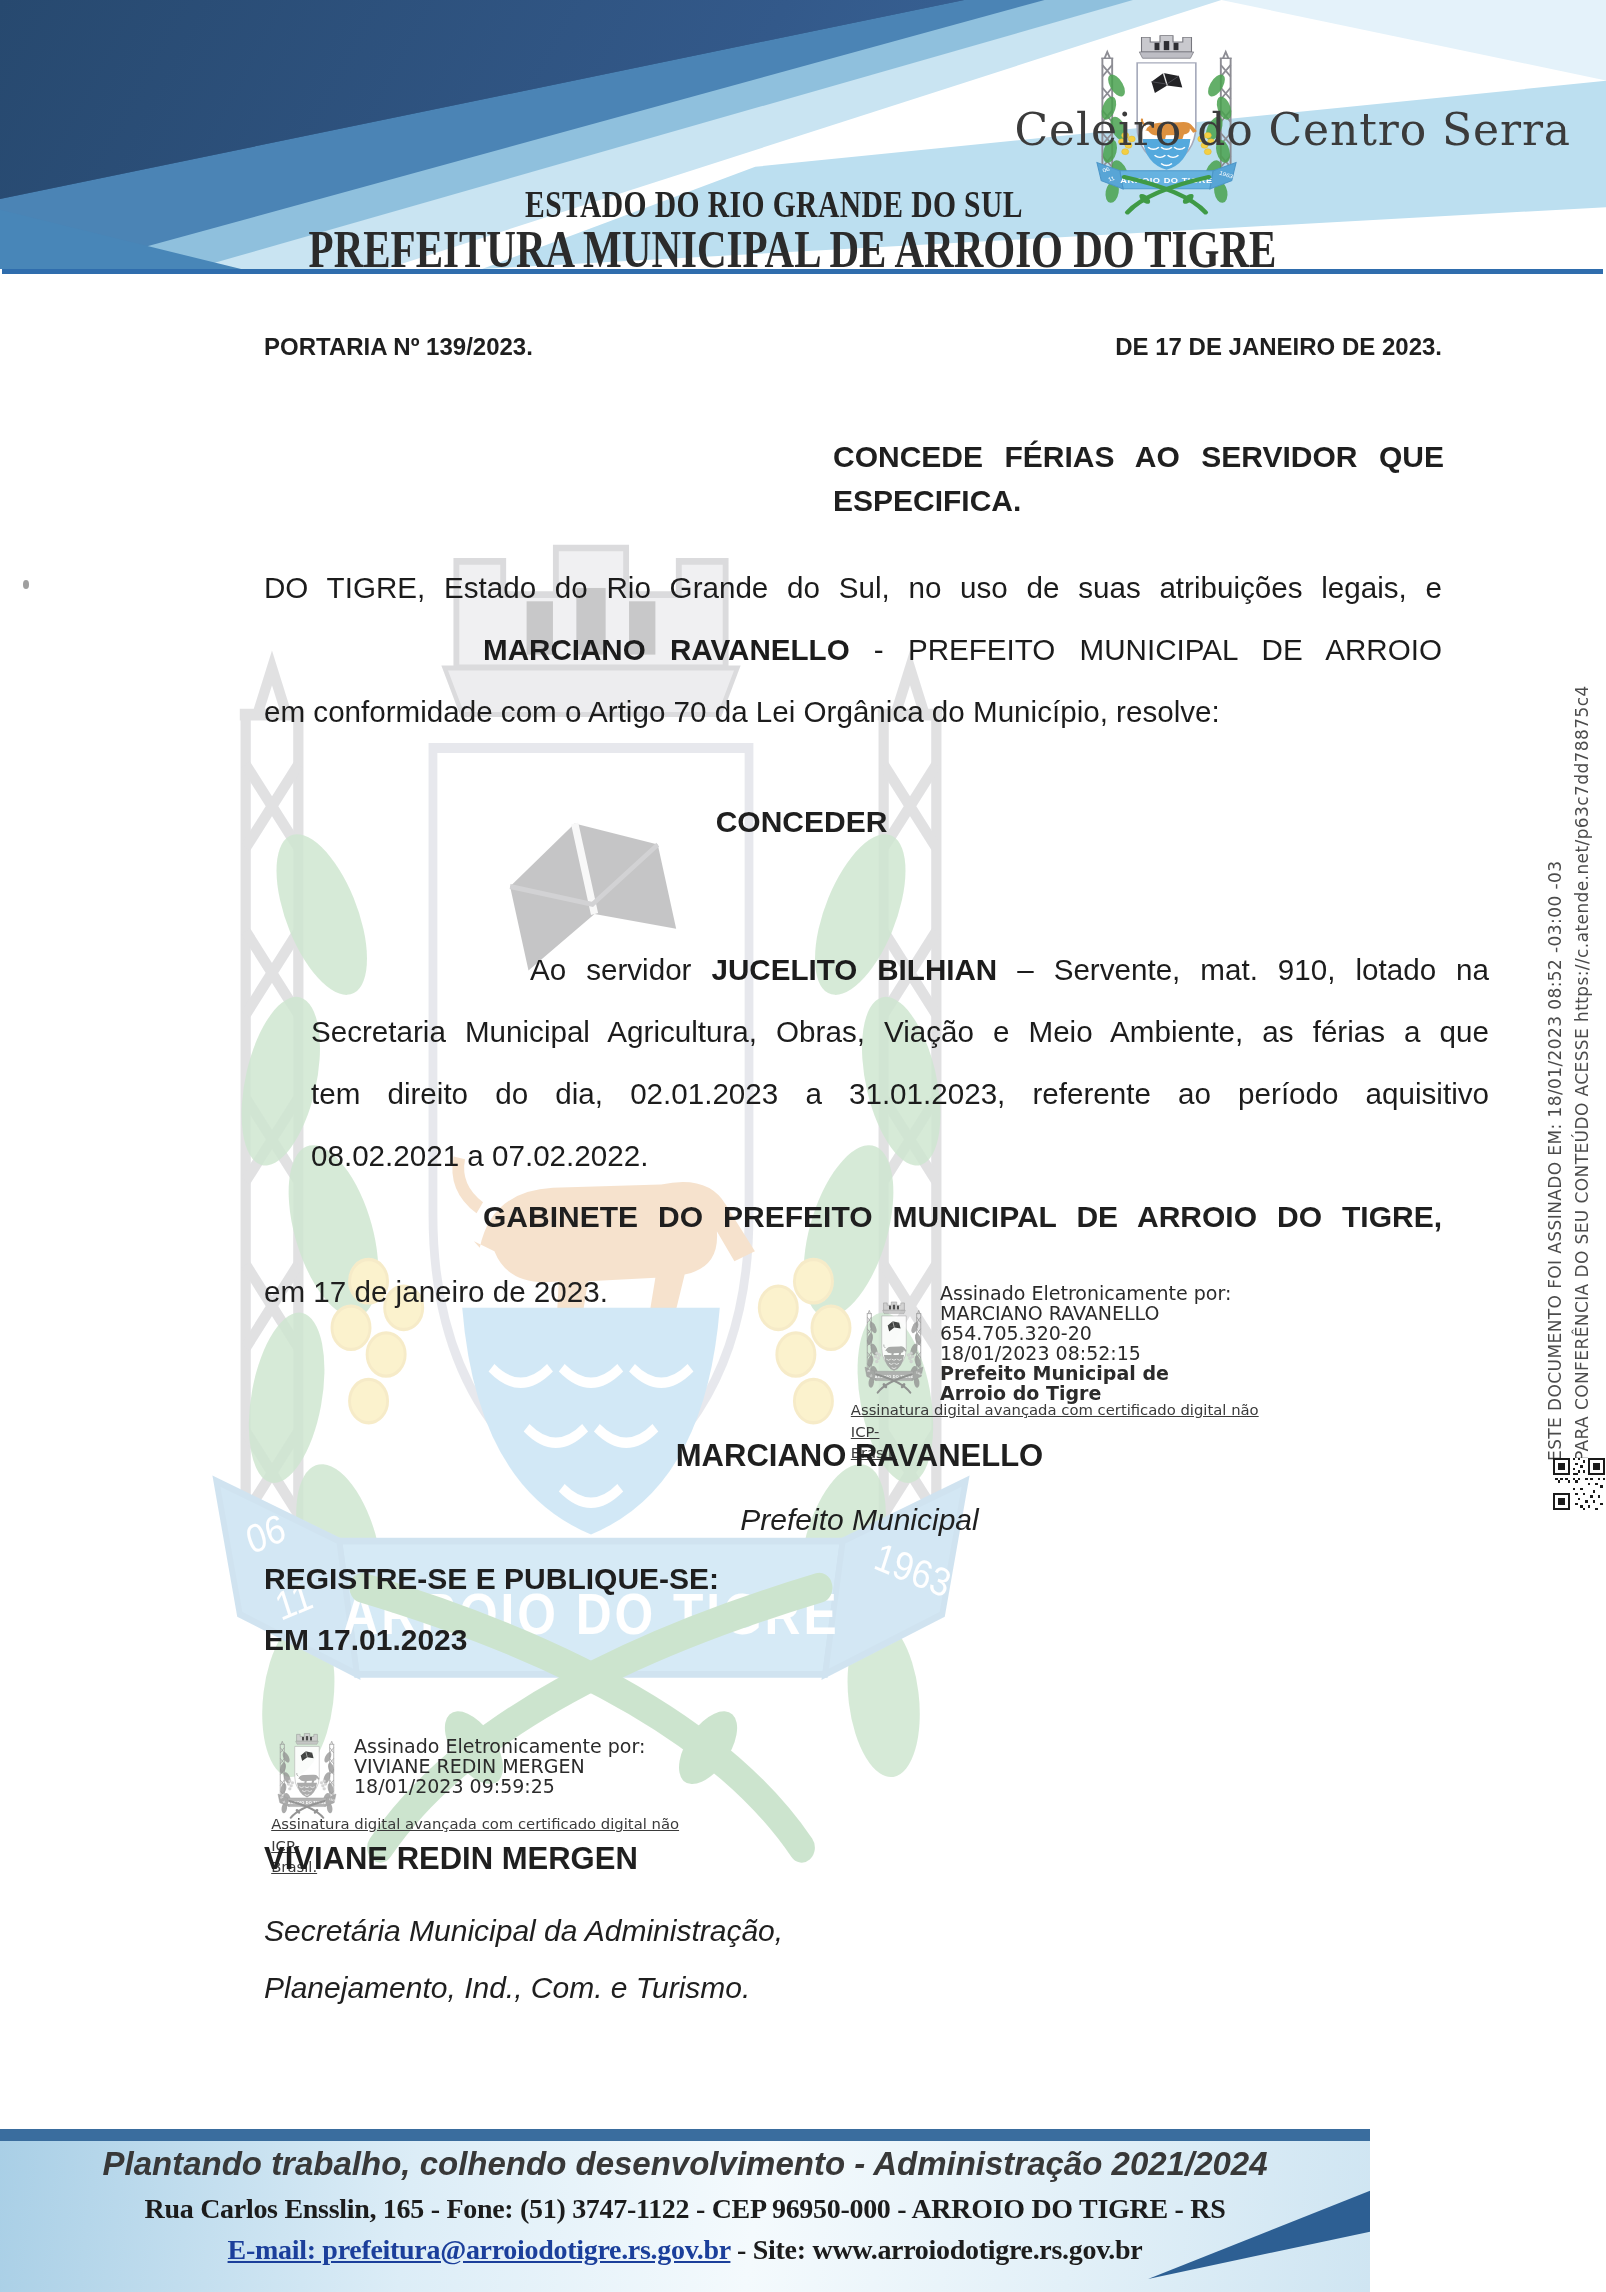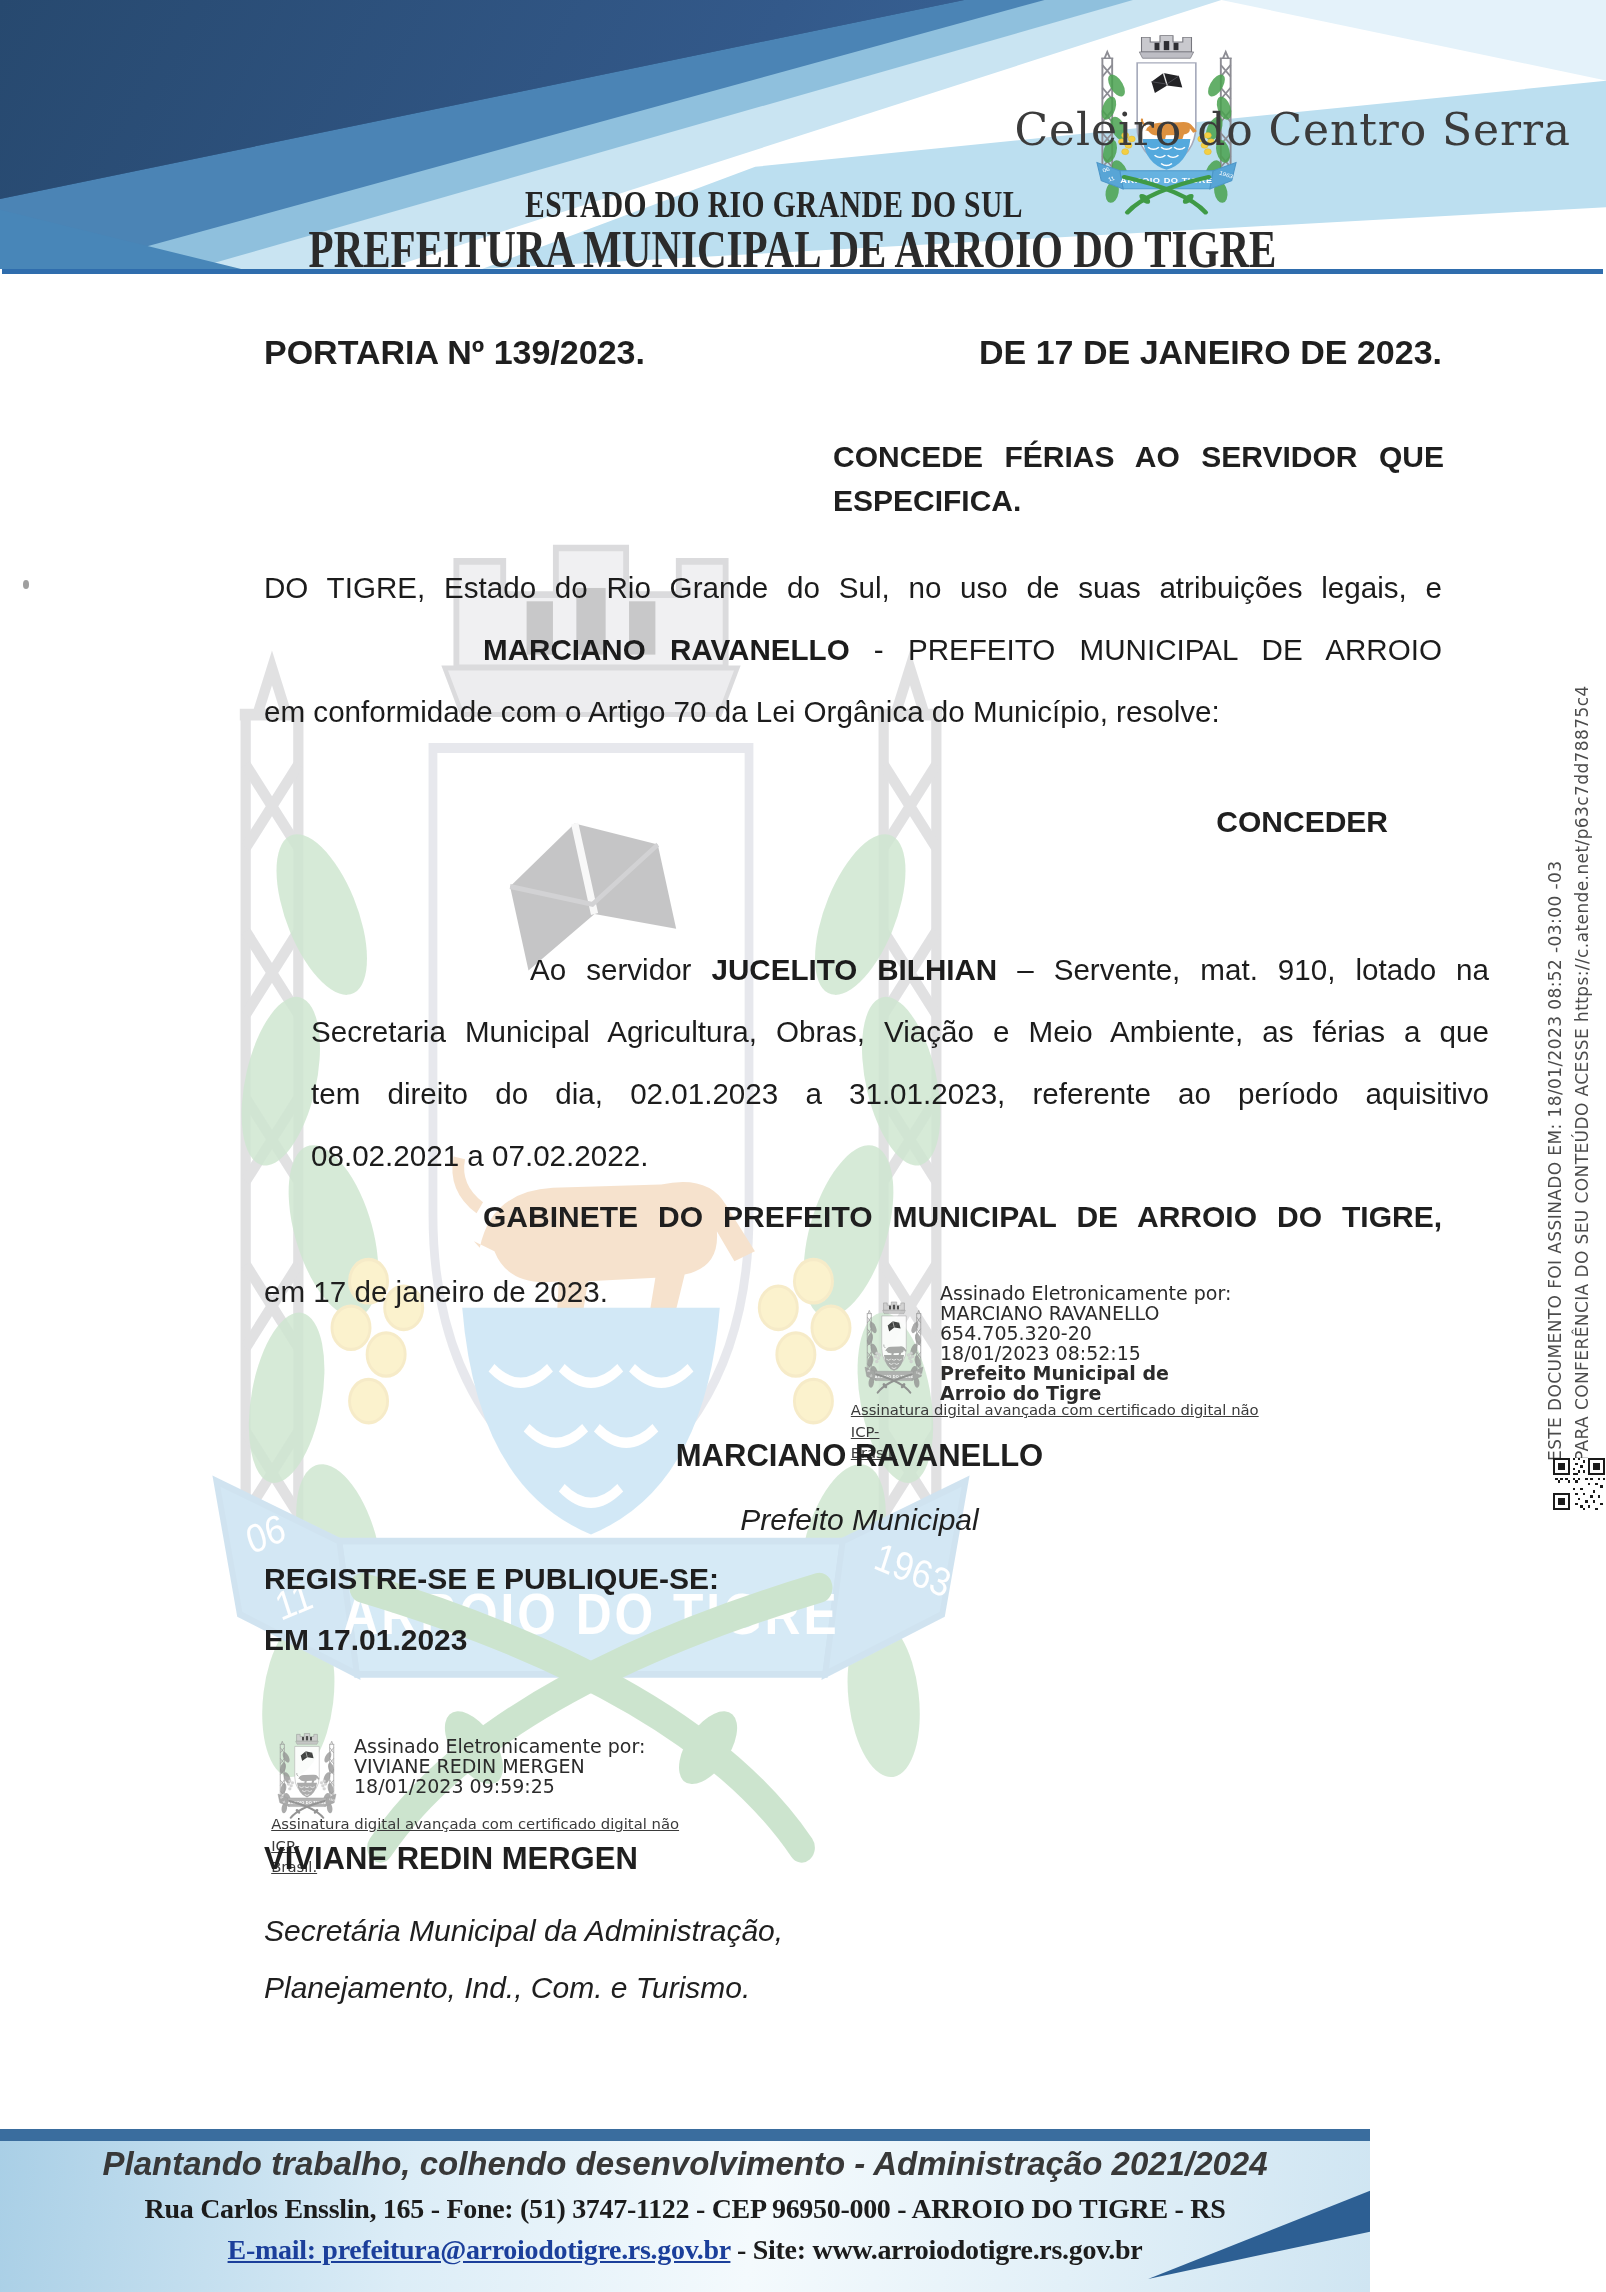--- a/index.html
+++ b/index.html
@@ -23,27 +23,27 @@
          font-family:"Liberation Serif",serif;font-weight:bold;font-size:29.6px;color:#262626;
          transform:scaleY(1.25);transform-origin:top;letter-spacing:0.4px;}
   .muni-line{position:absolute;left:161px;top:218px;width:1263px;text-align:center;
          font-family:"Liberation Serif",serif;font-weight:bold;font-size:41px;color:#2b2b2b;
          transform:scaleY(1.28);transform-origin:top;}
   .blue-rule{position:absolute;left:1.8px;top:269px;width:1601px;height:5.4px;background:#2f6dad;}
   
   .abs{position:absolute;}
   .b{font-weight:bold;}
   .portaria-row{left:264px;top:333px;width:1178px;display:flex;justify-content:space-between;
-                font-weight:bold;font-size:34px;text-align:center;}
+                font-weight:bold;font-size:24px;text-align:center;}
   .subject{left:833px;top:435px;width:611px;font-weight:bold;font-size:30px;line-height:44px;}
   .jl{text-align:justify;text-align-last:justify;}
   .para{width:1178px;left:264px;font-size:29.6px;line-height:62px;color:#1c1c1c;}
   .p1{top:557px;}  .p2{top:939px;margin-left:47px;}
   .indent{padding-left:219px;}
-  .conceder{left:215px;top:805px;width:1173px;text-align:right;font-weight:bold;font-size:30px;}
+  .conceder{left:215px;top:805px;width:1173px;text-align:center;font-weight:bold;font-size:30px;}
   .gabinete{left:264px;top:1200px;width:1178px;padding-left:219px;box-sizing:border-box;
             font-weight:bold;font-size:30px;}
   .em-date{left:264px;top:1275px;font-size:29.6px;}
   .registre{left:264px;top:1562px;font-weight:bold;font-size:30px;}
   .em2{left:264px;top:1623px;font-weight:bold;font-size:30px;}
   .sig-name1{left:582px;top:1438px;width:555px;text-align:center;font-weight:bold;font-size:31px;}
   .sig-role1{left:582px;top:1503px;width:555px;text-align:center;font-style:italic;font-size:30px;}
   .sig-name2{left:264px;top:1841px;font-weight:bold;font-size:31px;}
   .sig-role2{left:264px;top:1902px;font-style:italic;font-size:30px;line-height:57px;}
   

